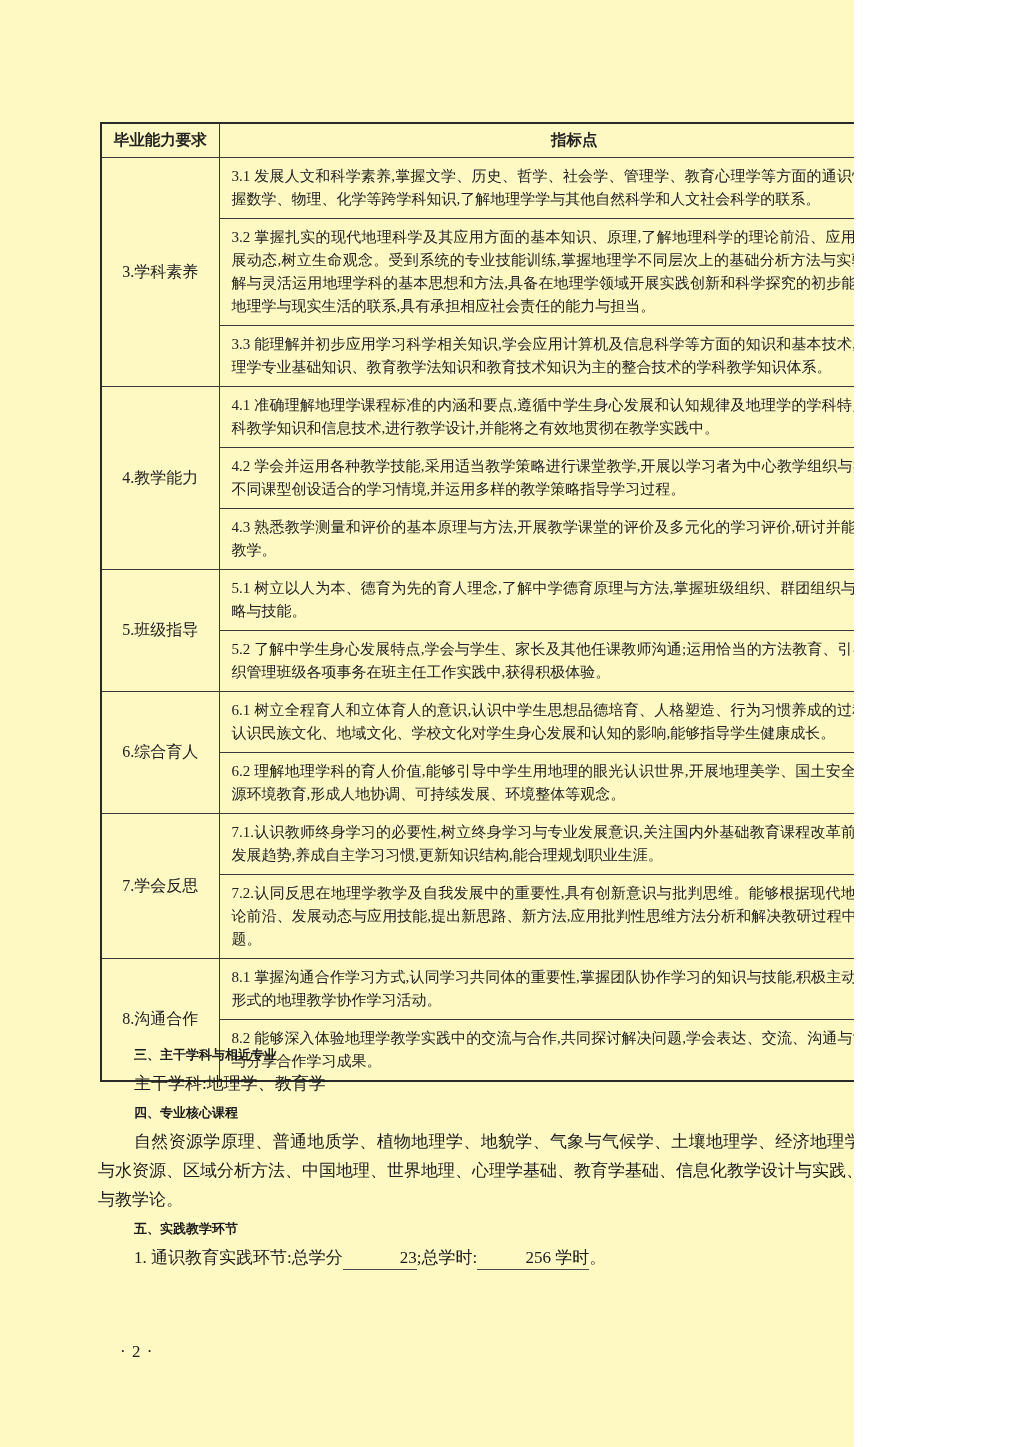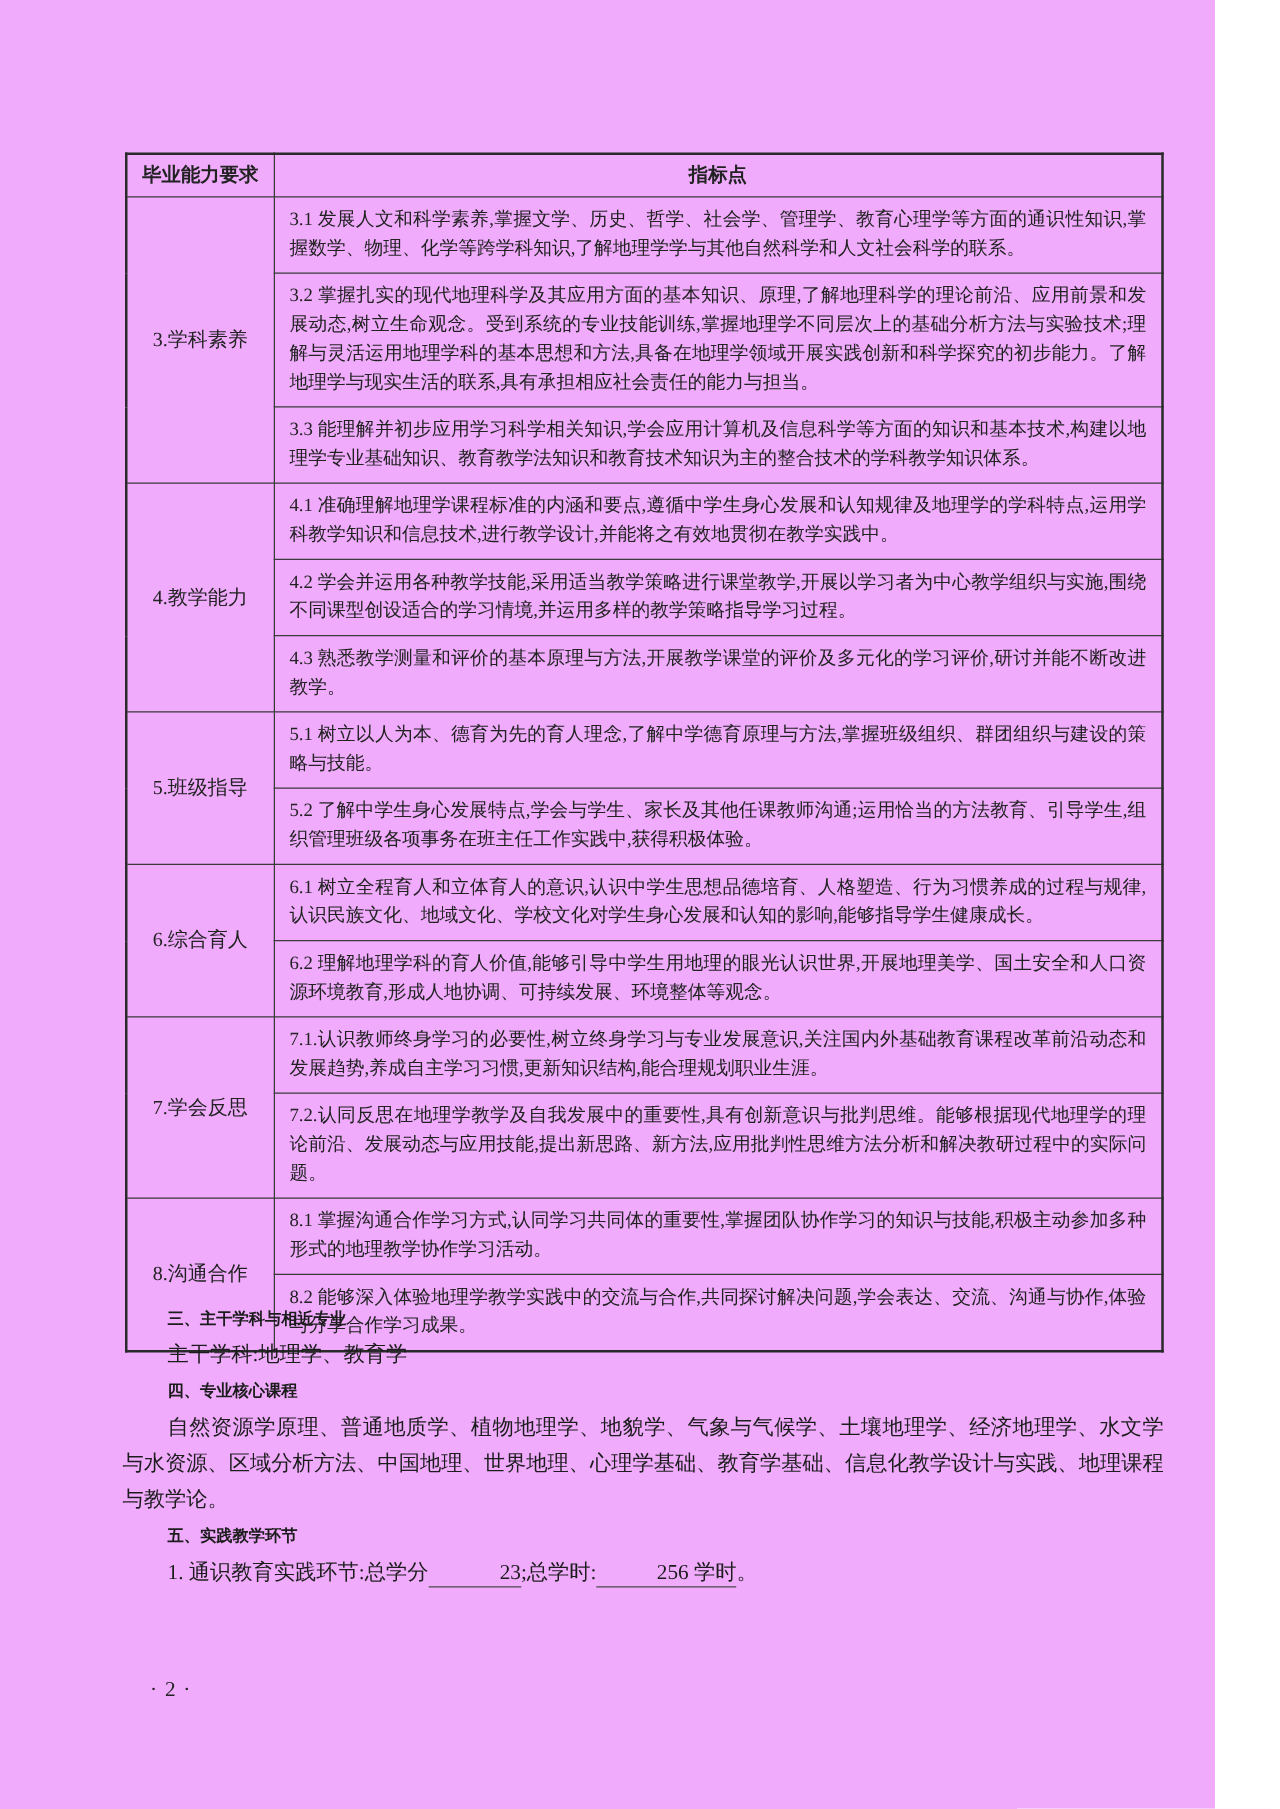--- a/index.html
+++ b/index.html
@@ -1,21 +1,21 @@
 <!DOCTYPE html>
 <html><head>
 <meta charset="utf-8">
 <style>
   * { margin: 0; padding: 0; box-sizing: border-box; }
   html, body { background: #ffffff; }
   .page {
     position: relative;
-    width: 972px;
+    width: 854px;
     height: 1447px;
-    background: #f0abfc;
+    background: #fef9c3;
     color: #1c1c1c;
     font-family: "Liberation Serif", "DejaVu Serif", serif;
     overflow: hidden;
   }
   
   .doc-table {
     position: absolute;
     left: 100px;
     top: 122px;
     width: 831px;

